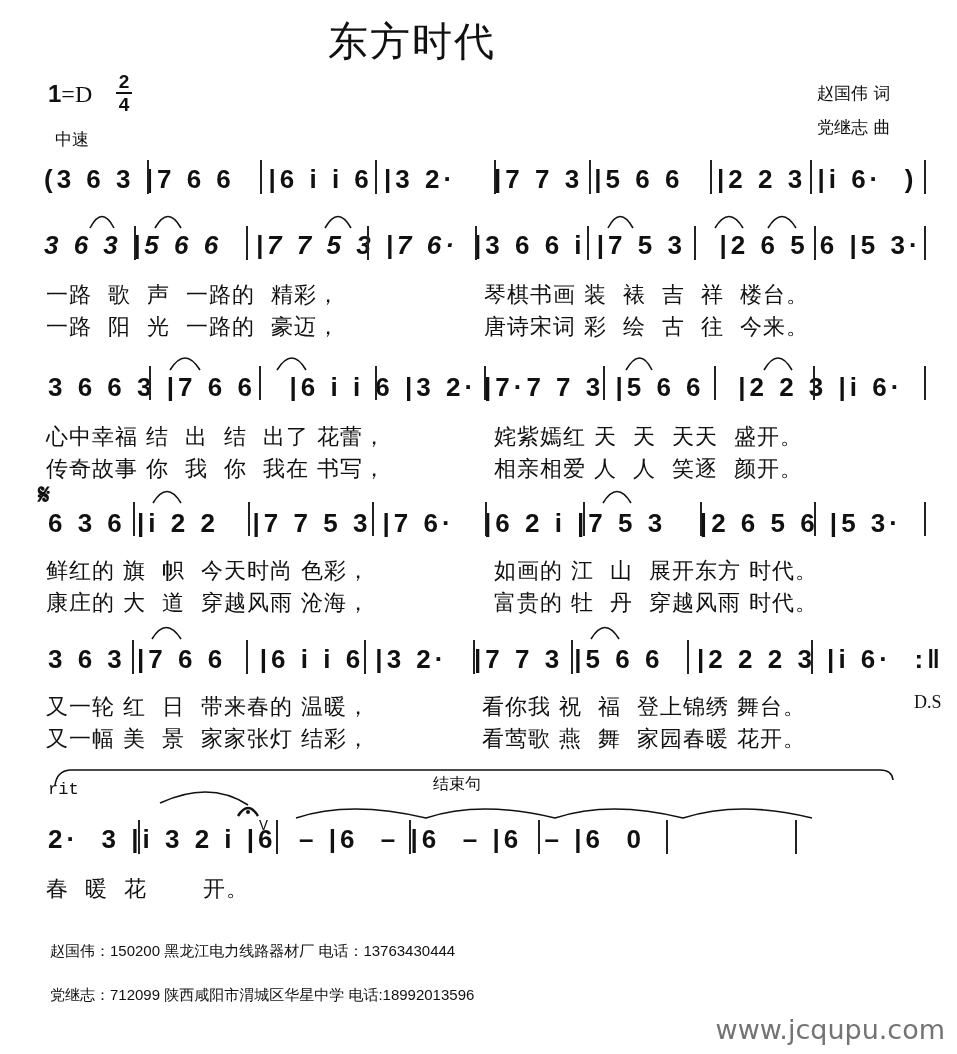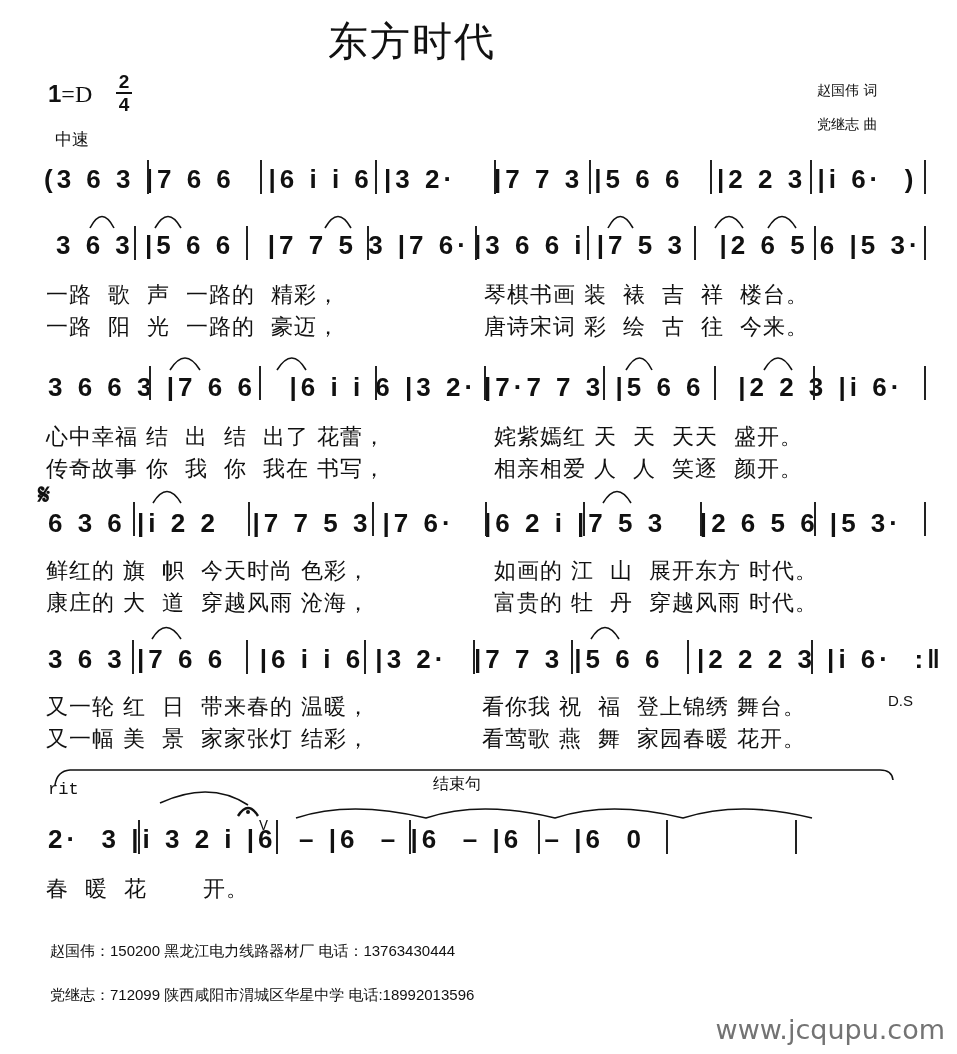--- a/index.html
+++ b/index.html
@@ -4,27 +4,27 @@
 <style>
   html, body { margin:0; padding:0; background:#ffffff; }
   body { width:957px; height:1054px; position:relative; overflow:hidden; color:#111; font-family:"DejaVu Sans", sans-serif; }
   .abs { position:absolute; }
   .title { left:0; width:824px; top:14px; text-align:center; font-family:"DejaVu Serif", serif; font-size:40px; letter-spacing:2px; }
   .key { left:48px; top:80px; font-family:"Liberation Serif", serif; font-size:24px; }
   .key b { font-family:"Liberation Sans", sans-serif; font-weight:bold; }
   .timesig { left:116px; top:72px; width:16px; text-align:center; font-family:"Liberation Sans", sans-serif; font-weight:bold; font-size:19px; line-height:19px; }
   .timesig .line { height:2px; background:#111; margin:1px 0; }
   .tempo { left:55px; top:128px; font-size:17px; }
-  .credit { font-size:14px; left:817px; }
+  .credit { font-size:17px; left:817px; }
   .notes { position:absolute; font-family:"Liberation Sans", sans-serif; font-weight:bold; font-size:26px; white-space:pre; letter-spacing:4px; }
   .lyric { position:absolute; font-size:22px; white-space:pre; letter-spacing:1px;text-align:center; }
   .segno { left:38px; top:478px; font-size:28px; font-weight:bold; font-family:"DejaVu Serif", serif; }
   .footer { left:50px; font-family:Liberation Sans, sans-serif; font-size:15px; }
   .watermark { right:12px; top:1014px; font-family:"DejaVu Sans", sans-serif; font-size:27px; color:#737373; }
-  .ds { font-family:Liberation Sans, sans-serif; font-size:15px; }
+  .ds { font-family:Liberation Serif, serif; font-size:18px;margin-left:26px; }
   .rit { left:48px; top:780px; font-family:"Liberation Mono", monospace; font-size:17px; }
   .endlabel { left:433px; top:774px; font-size:16px; }
   svg.ov { position:absolute; left:0; top:0; width:957px; height:1054px; pointer-events:none; }
 </style>
 </head>
 <body>
 
 <div class="abs title">东方时代</div>
 
 <div class="abs key"><b>1</b>=D</div>
@@ -33,21 +33,21 @@
   <div class="line"></div>
   <div>4</div>
 </div>
 <div class="abs tempo">中速</div>
 <div class="abs credit" style="top:82px">赵国伟 词</div>
 <div class="abs credit" style="top:116px">党继志 曲</div>
 
 <div class="notes" style="left:44px; top:164px;">(3 6 3 |7 6 6   |6 i i 6 |3 2·</div>
 <div class="notes" style="left:494px; top:164px;">|7 7 3 |5 6 6   |2 2 3 |i 6·  )</div>
 
-<div class="notes" style="left:56px; top:230px;">3 6 3 |5 6 6   |7 7 5 3 |7 6·</div>
+<div class="notes" style="left:44px; top:230px;font-style:italic;">3 6 3 |5 6 6   |7 7 5 3 |7 6·</div>
 <div class="notes" style="left:474px; top:230px;">|3 6 6 i |7 5 3   |2 6 5 6 |5 3·</div>
 <div class="lyric" style="left:46px; top:280px;">一路  歌  声  一路的  精彩，</div>
 <div class="lyric" style="left:484px; top:280px;">琴棋书画 装  裱  吉  祥  楼台。</div>
 <div class="lyric" style="left:46px; top:312px;">一路  阳  光  一路的  豪迈，</div>
 <div class="lyric" style="left:484px; top:312px;">唐诗宋词 彩  绘  古  往  今来。</div>
 
 <div class="notes" style="left:48px; top:372px;">3 6 6 3 |7 6 6   |6 i i 6 |3 2·</div>
 <div class="notes" style="left:484px; top:372px;">|7·7 7 3 |5 6 6   |2 2 3 |i 6·</div>
 <div class="lyric" style="left:46px; top:422px;">心中幸福 结  出  结  出了 花蕾，</div>
 <div class="lyric" style="left:494px; top:422px;">姹紫嫣红 天  天  天天  盛开。</div>

